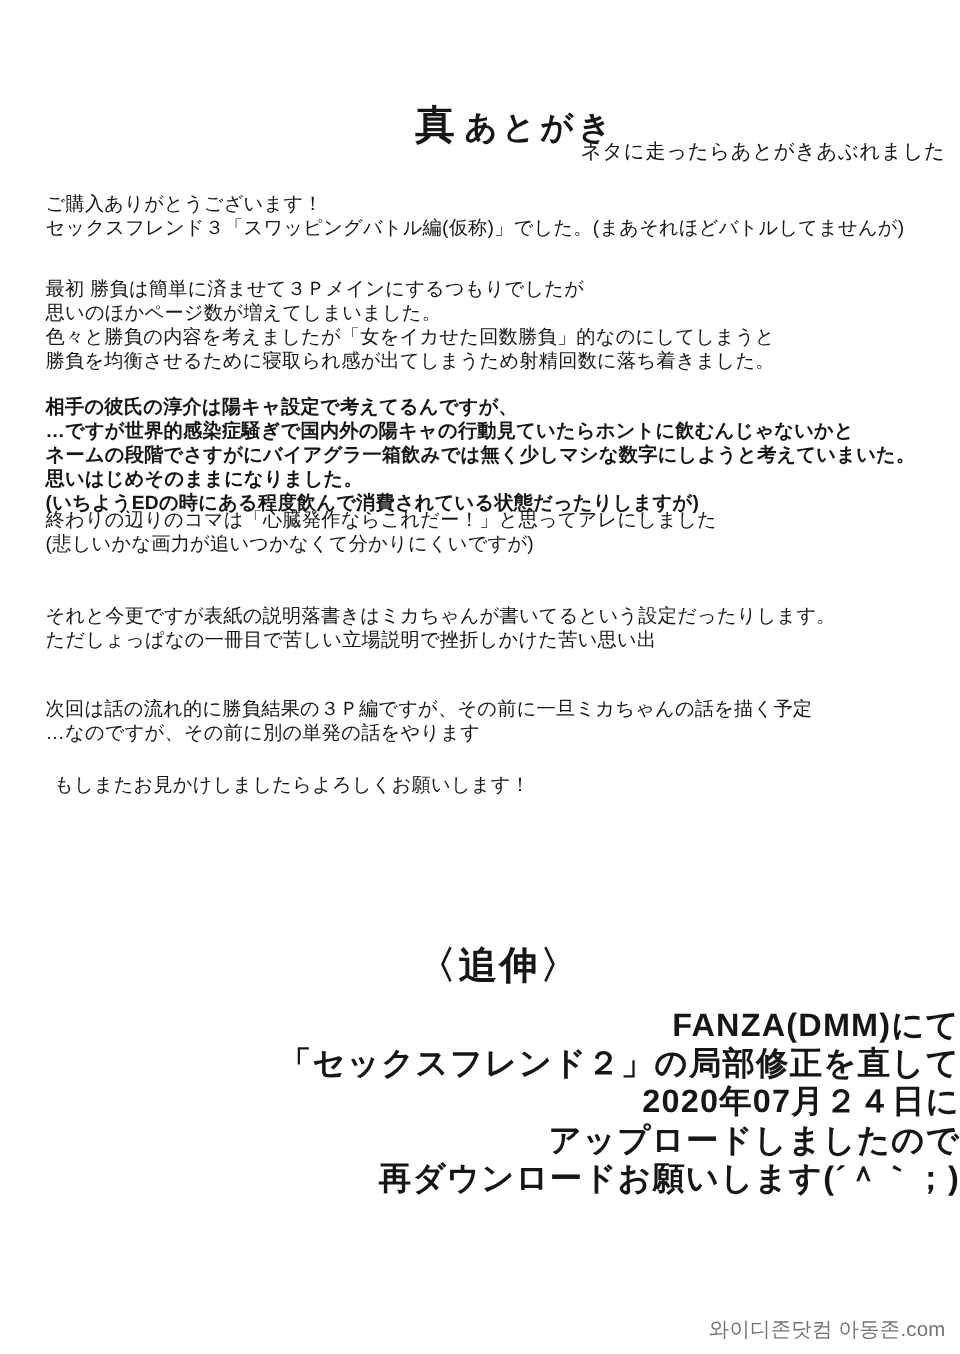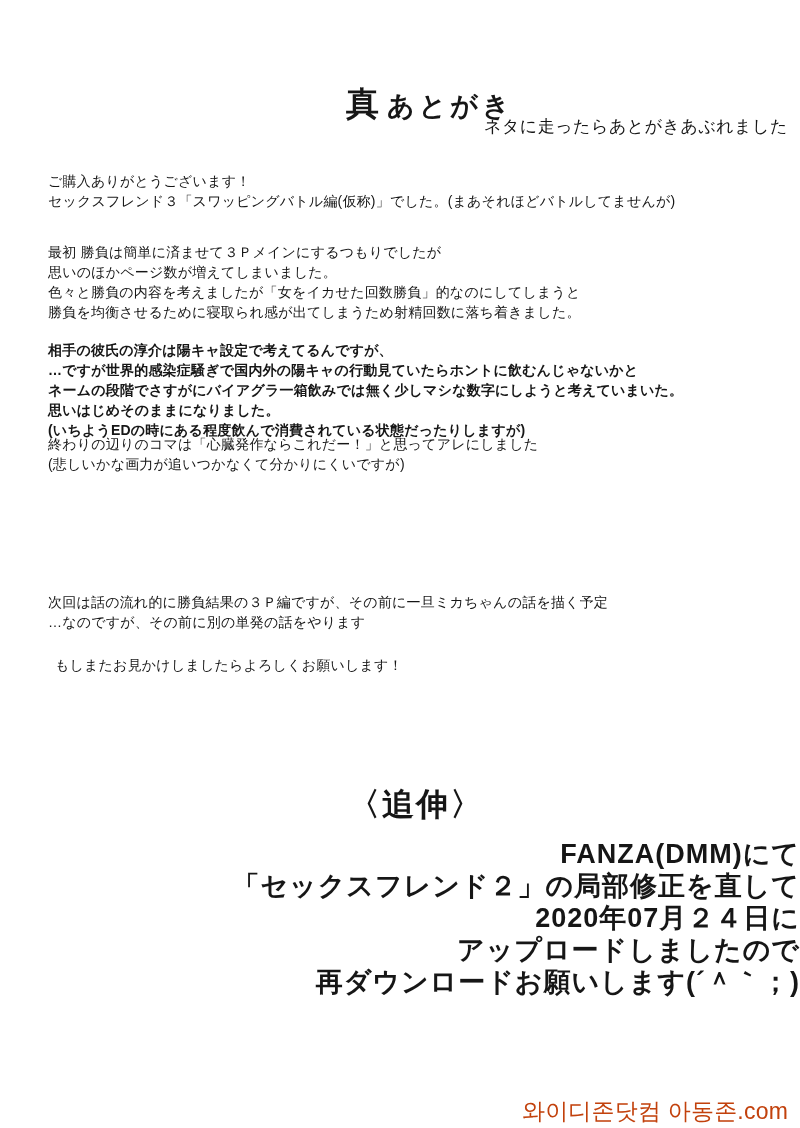--- a/index.html
+++ b/index.html
@@ -40,22 +40,22 @@
     left: 484px;
     top: 115px;
     font-size: 17px;
     letter-spacing: 0.5px;
     white-space: nowrap;
   }
   
   .para {
     position: absolute;
     left: 38px;
-    margin: 10px;
-    font-size: 14px;
+    margin: 0;
+    font-size: 16px;
     line-height: 20px;
     letter-spacing: 0.2px;
     white-space: nowrap;
   }
   .para .line { display: block; }
   .p0 { top: 161px; }
   .p1 { top: 232px; }
   .p2 { top: 330px; font-weight: bold; }
   .p3 { top: 424px; }
   .p4 { top: 504px; }
@@ -82,22 +82,22 @@
     font-weight: bold;
     line-height: 32px;
     letter-spacing: 1px;
   }
   .ps-block .ps-line { display: block; white-space: nowrap; }
   
   .watermark {
     position: absolute;
     top: 1096px;
     right: 12px;
-    font-size: 23px;
-    color: #c2410c;
+    font-size: 17px;
+    color: #737373;
     letter-spacing: 0.2px;
     white-space: nowrap;
     text-align: center;
   }
 </style>
 </head>
 <body>
 
 <div class="page">
 
@@ -124,20 +124,24 @@
     <span class="line">ネームの段階でさすがにバイアグラ一箱飲みでは無く少しマシな数字にしようと考えていまいた。</span>
     <span class="line">思いはじめそのままになりました。</span>
     <span class="line">(いちようEDの時にある程度飲んで消費されている状態だったりしますが)</span>
   </p>
 
   <p class="para p3">
     <span class="line">終わりの辺りのコマは「心臓発作ならこれだー！」と思ってアレにしました</span>
     <span class="line">(悲しいかな画力が追いつかなくて分かりにくいですが)</span>
   </p>
 
+  <p class="para p4">
+    <span class="line">それと今更ですが表紙の説明落書きはミカちゃんが書いてるという設定だったりします。</span>
+    <span class="line">ただしょっぱなの一冊目で苦しい立場説明で挫折しかけた苦い思い出</span>
+  </p>
 
   <p class="para p5">
     <span class="line">次回は話の流れ的に勝負結果の３Ｐ編ですが、その前に一旦ミカちゃんの話を描く予定</span>
     <span class="line">…なのですが、その前に別の単発の話をやります</span>
   </p>
 
   <p class="para p6">
     <span class="line">もしまたお見かけしましたらよろしくお願いします！</span>
   </p>
 

